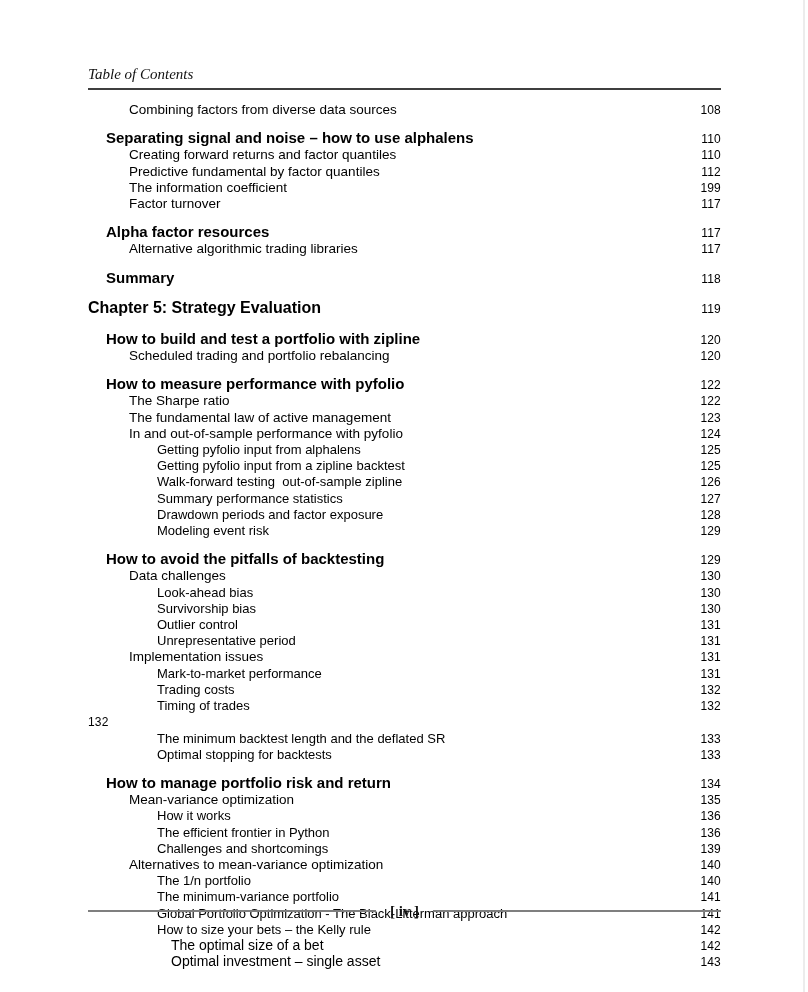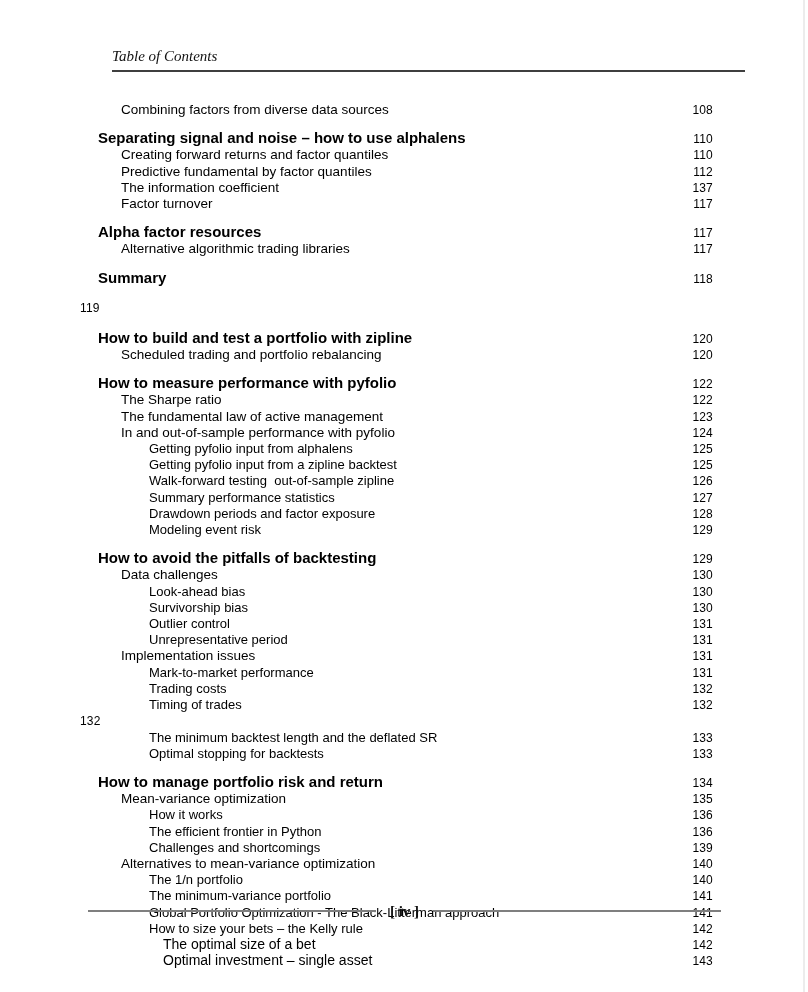--- a/index.html
+++ b/index.html
@@ -16,36 +16,35 @@
     position: absolute;
     top: 0; bottom: 0; right: 3px;
     width: 2px;
     background: #ececec;
   }
   
   .running-header {
     position: absolute;
     left: 88px;
     width: 633px;
-    top: 46px;
+    top: 64px;
     padding-bottom: 4px;
     border-bottom: 2px solid #3f3f3f;
-    margin-left: 24px;
   }
   .running-header .hdr-title {
     font-family: "Liberation Serif", serif;
     font-style: italic;
     font-size: 15px;
     line-height: 20px;
     color: #111;
   }
   
   .toc {
     position: absolute;
-    left: 80px;
+    left: 88px;
     width: 633px;
     top: 102px;
   }
   .toc-row {
     display: flex;
     justify-content: space-between;
     align-items: baseline;
     line-height: 16.2px;
     cursor: default;
   }
@@ -126,39 +125,40 @@
     <div class="toc-row h3">
     <span class="toc-title">Creating forward returns and factor quantiles</span>
     <span class="toc-page">110</span>
   </div>
     <div class="toc-row h3">
     <span class="toc-title">Predictive fundamental by factor quantiles</span>
     <span class="toc-page">112</span>
   </div>
     <div class="toc-row h3">
     <span class="toc-title">The information coefficient</span>
-    <span class="toc-page">137</span>
+    <span class="toc-page">199</span>
   </div>
     <div class="toc-row h3">
     <span class="toc-title">Factor turnover</span>
     <span class="toc-page">117</span>
   </div>
     <div class="toc-row h2">
     <span class="toc-title">Alpha factor resources</span>
     <span class="toc-page">117</span>
   </div>
     <div class="toc-row h3">
     <span class="toc-title">Alternative algorithmic trading libraries</span>
     <span class="toc-page">117</span>
   </div>
     <div class="toc-row h2">
     <span class="toc-title">Summary</span>
     <span class="toc-page">118</span>
   </div>
     <div class="toc-row chapter">
+    <span class="toc-title">Chapter 5: Strategy Evaluation</span>
     <span class="toc-page">119</span>
   </div>
     <div class="toc-row h2">
     <span class="toc-title">How to build and test a portfolio with zipline</span>
     <span class="toc-page">120</span>
   </div>
     <div class="toc-row h3">
     <span class="toc-title">Scheduled trading and portfolio rebalancing</span>
     <span class="toc-page">120</span>
   </div>

